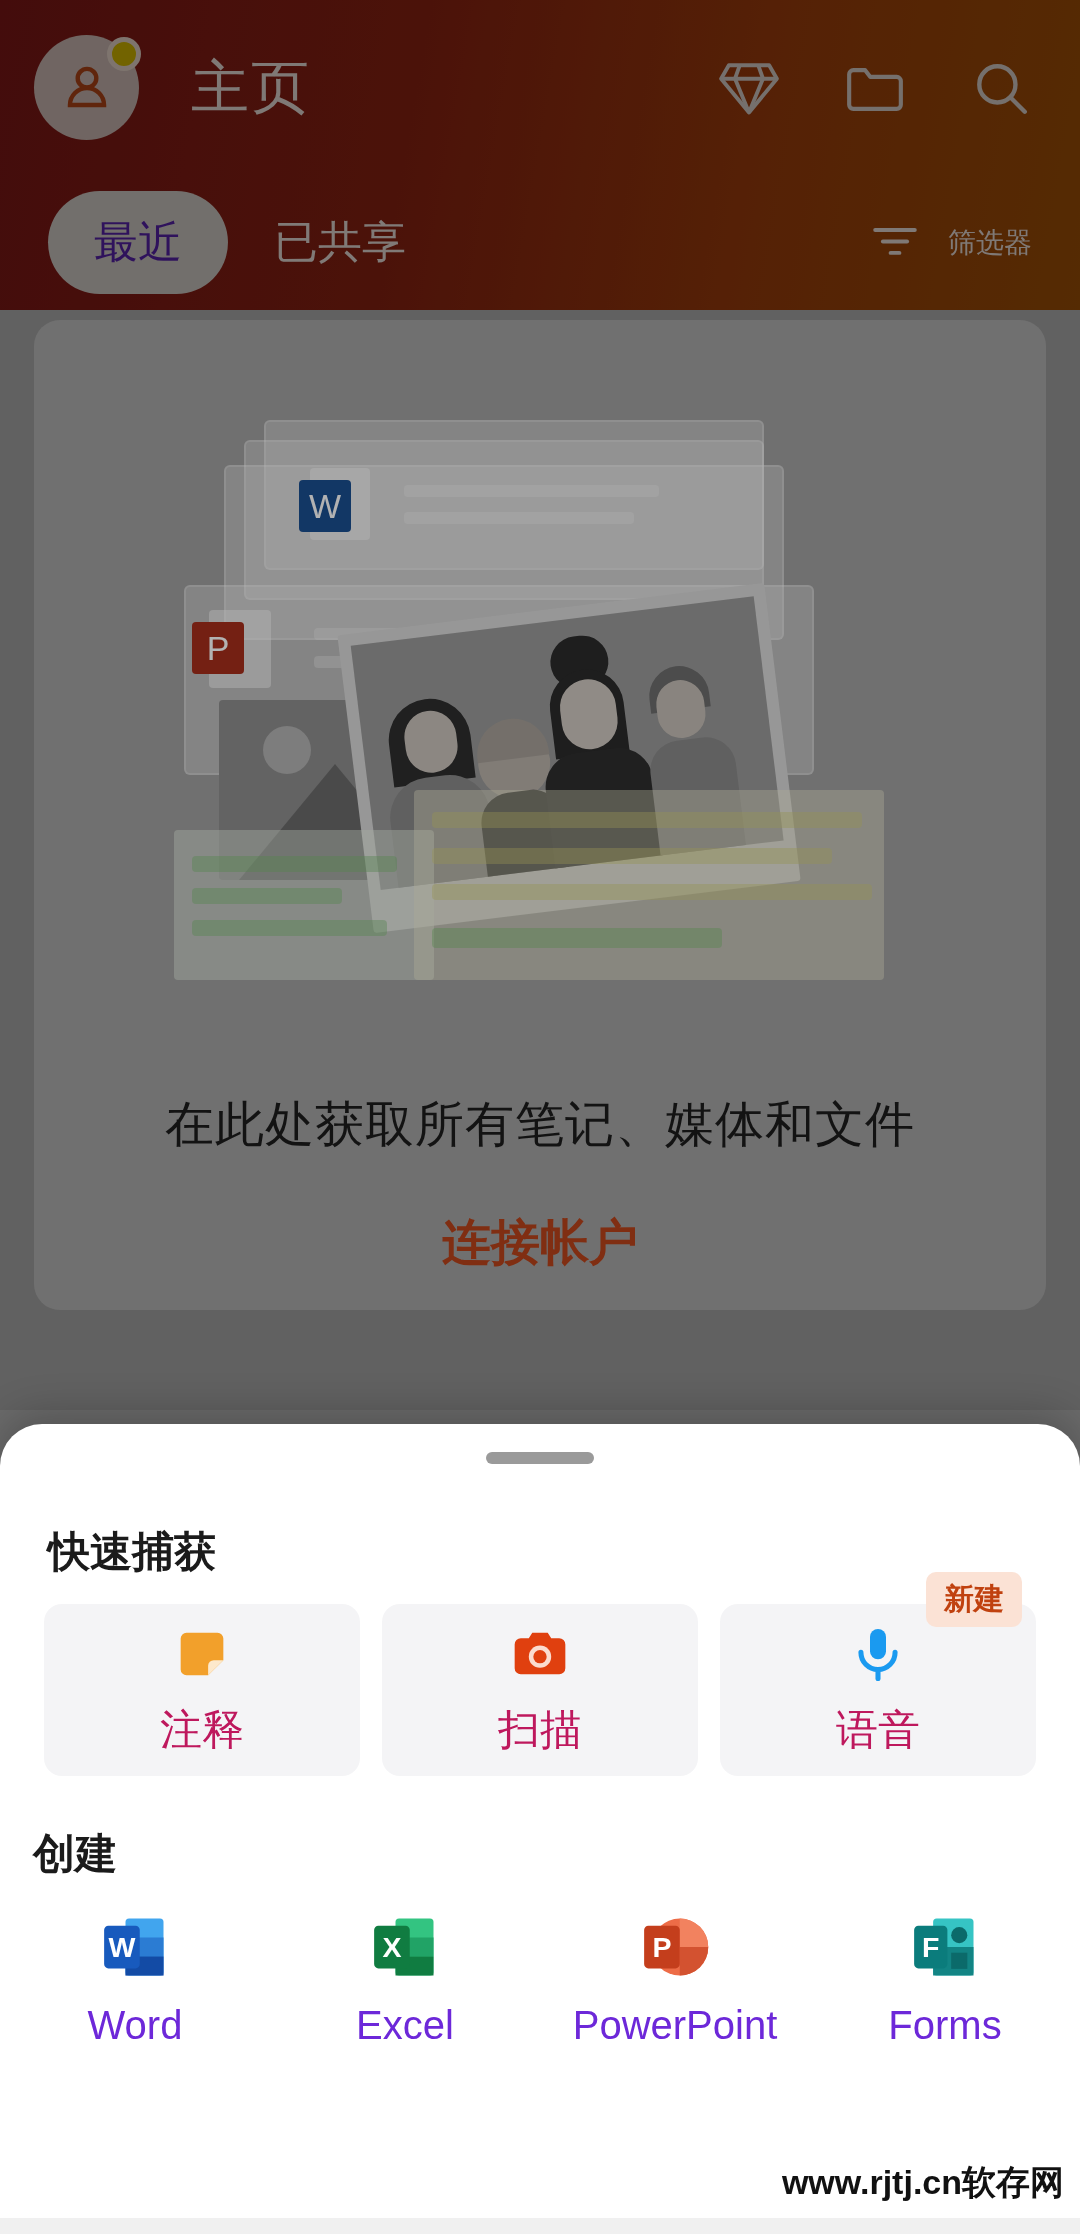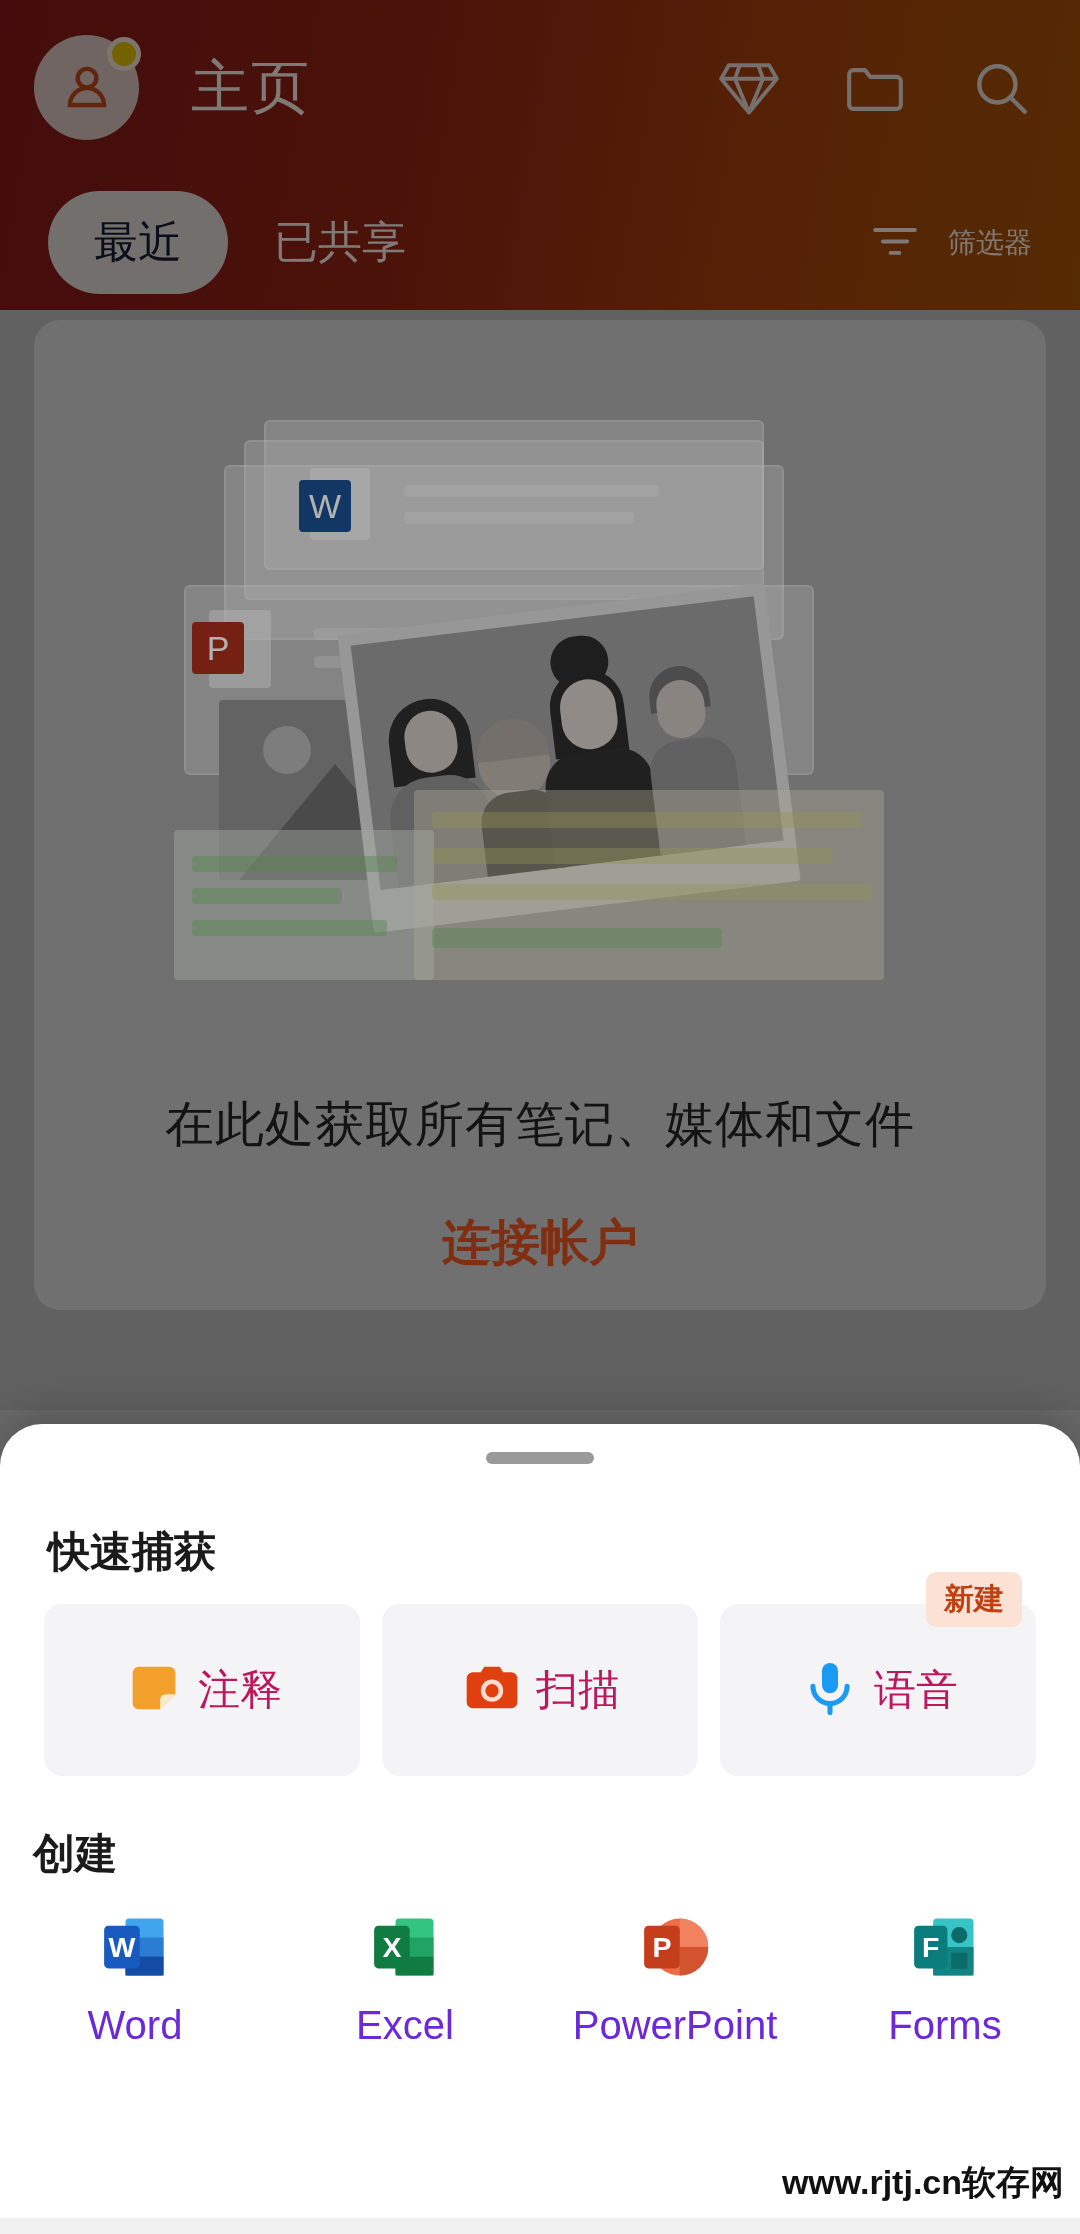--- a/index.html
+++ b/index.html
@@ -90,21 +90,21 @@
   }
   .tab {
     font-size: 44px;
     padding: 22px 46px;
     border-radius: 60px;
     color: #cfc6c1;
     white-space: nowrap;
   }
   .tab.active {
     background: #b9b3ae;
-    color: #0f172a;
+    color: #4c1d95;
   }
   #filter-btn {
     margin-left: auto;
     display: flex; align-items: center; gap: 26px;
   }
   #filter-label {
     font-size: 28px;
     color: #cdc4bf;
   }
 
@@ -196,21 +196,21 @@
     display: flex;
     gap: 22px;
   }
   .qc-card {
     position: relative;
     flex: 1 1 0;
     height: 172px;
     background: #f4f4f6;
     border-radius: 18px;
     display: flex;
-    flex-direction: row;
+    flex-direction: column;
     align-items: center;
     justify-content: center;
     gap: 12px;
   }
   .qc-label {
     font-size: 42px;
     color: #be185d;
   }
   .qc-badge {
     position: absolute;

